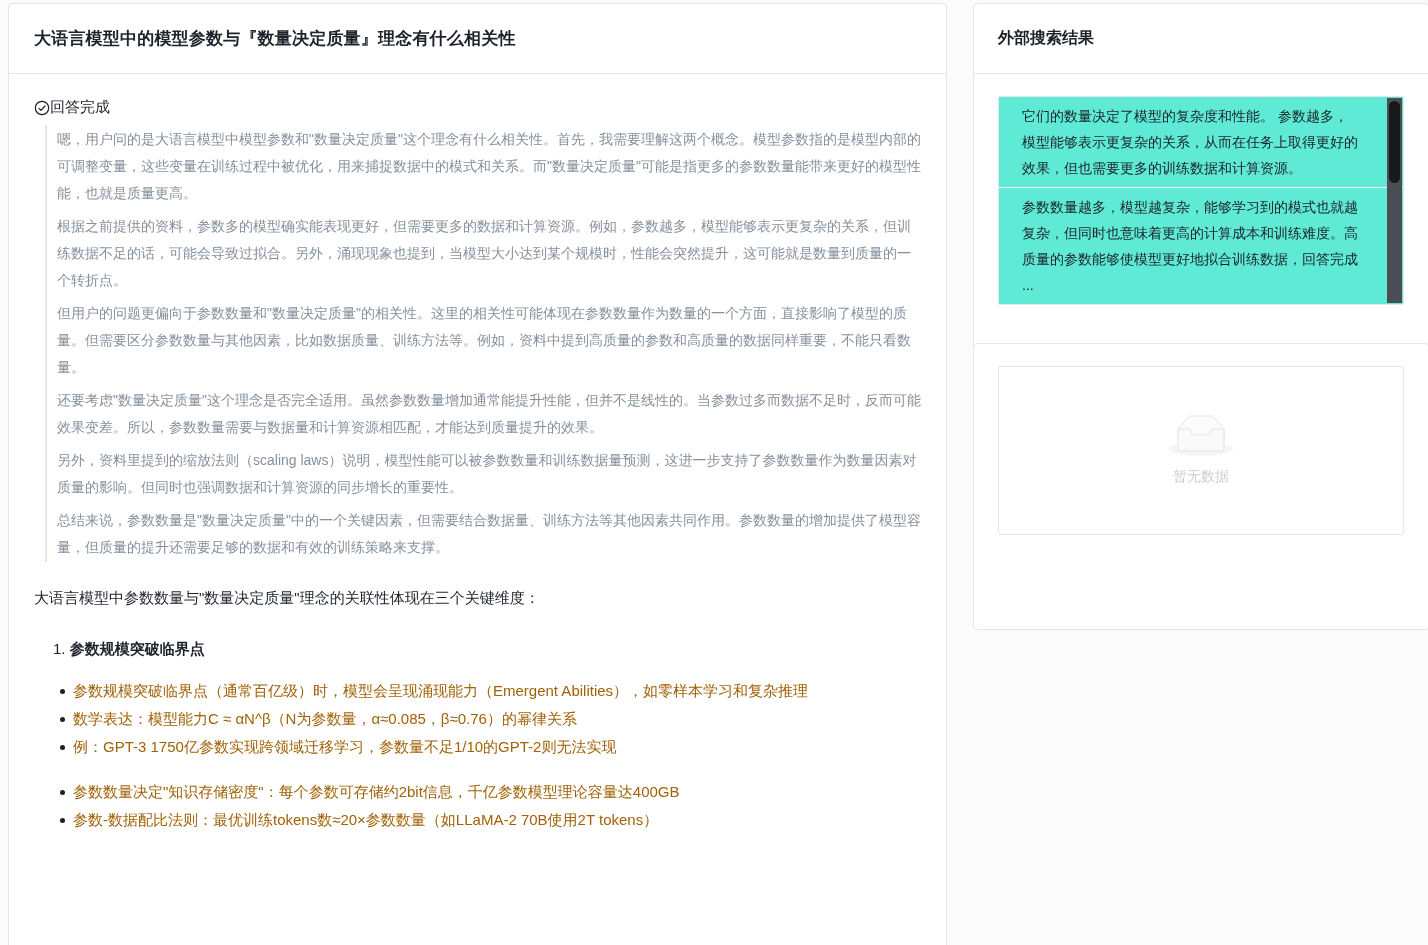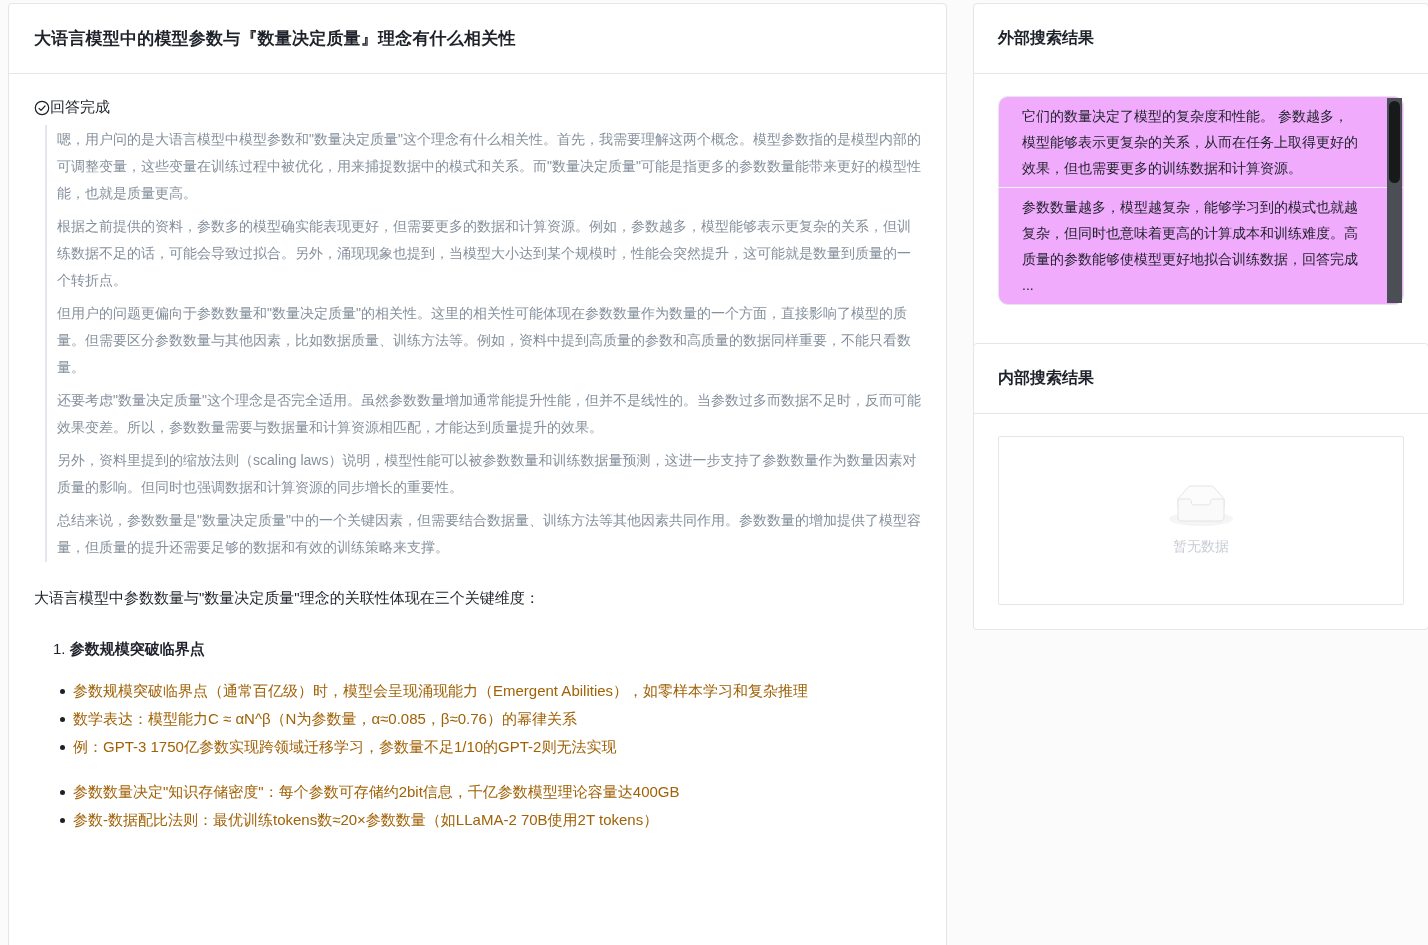--- a/index.html
+++ b/index.html
@@ -45,21 +45,21 @@
   
   #external-panel{left:973px;top:3px;width:456px;height:398px;}
   #internal-panel{left:973px;top:343px;width:456px;height:287px;}
   .side-header{
     height:70px;display:flex;align-items:center;padding:0 24px;
     border-bottom:1px solid #e5e6eb;box-sizing:border-box;
     font-size:16px;font-weight:bold;
   }
   .side-body{padding:22px 24px;}
   .results-box{
-    position:relative;border:1px solid #e5e6eb;border-radius:10px;background:#f0abfc;
+    position:relative;border:1px solid #e5e6eb;border-radius:2px;background:#5eead4;
   }
   .result-item{
     padding:6px 42px 6px 23px;font-size:14px;line-height:26px;color:#1d2129;cursor:pointer;
   }
   .result-item + .result-item{border-top:1px solid #f2f3f5;}
   .scrollbar-track{
     position:absolute;top:1px;bottom:1px;right:1px;width:15px;background:#4b4e54;
   }
   .scrollbar-thumb{
     position:absolute;top:3px;left:2px;width:11px;height:82px;
@@ -124,21 +124,20 @@
       <div class="result-item">它们的数量决定了模型的复杂度和性能。 参数越多，模型能够表示更复杂的关系，从而在任务上取得更好的效果，但也需要更多的训练数据和计算资源。</div>
       <div class="result-item">参数数量越多，模型越复杂，能够学习到的模式也就越复杂，但同时也意味着更高的计算成本和训练难度。高质量的参数能够使模型更好地拟合训练数据，回答完成 ...</div>
       <div class="scrollbar-track">
         <div class="scrollbar-thumb"></div>
       </div>
     </div>
   </div>
 </section>
 
 <section class="card" id="internal-panel">
-  <div class="side-header">内部搜索结果</div>
   <div class="side-body">
     <div class="empty-box">
       <span>
         <svg width="64" height="41" viewBox="0 0 64 41">
           <g transform="translate(0 1)" fill="none" fill-rule="evenodd">
             <ellipse fill="#f5f5f5" cx="32" cy="33" rx="32" ry="7"></ellipse>
             <g fill-rule="nonzero" stroke="#e4e4e4">
               <path d="M55 12.76L44.854 1.258C44.367.474 43.656 0 42.907 0H21.093c-.749 0-1.46.474-1.947 1.257L9 12.761V22h46v-9.24z" fill="#fcfcfc"></path>
               <path d="M41.613 15.931c0-1.605.994-2.93 2.227-2.931H55v18.137C55 33.26 53.68 35 52.05 35h-40.1C10.32 35 9 33.259 9 31.137V13h11.16c1.233 0 2.227 1.323 2.227 2.928v.022c0 1.605 1.005 2.901 2.237 2.901h14.752c1.232 0 2.237-1.308 2.237-2.913v-.007z" fill="#fafafa"></path>
             </g>

